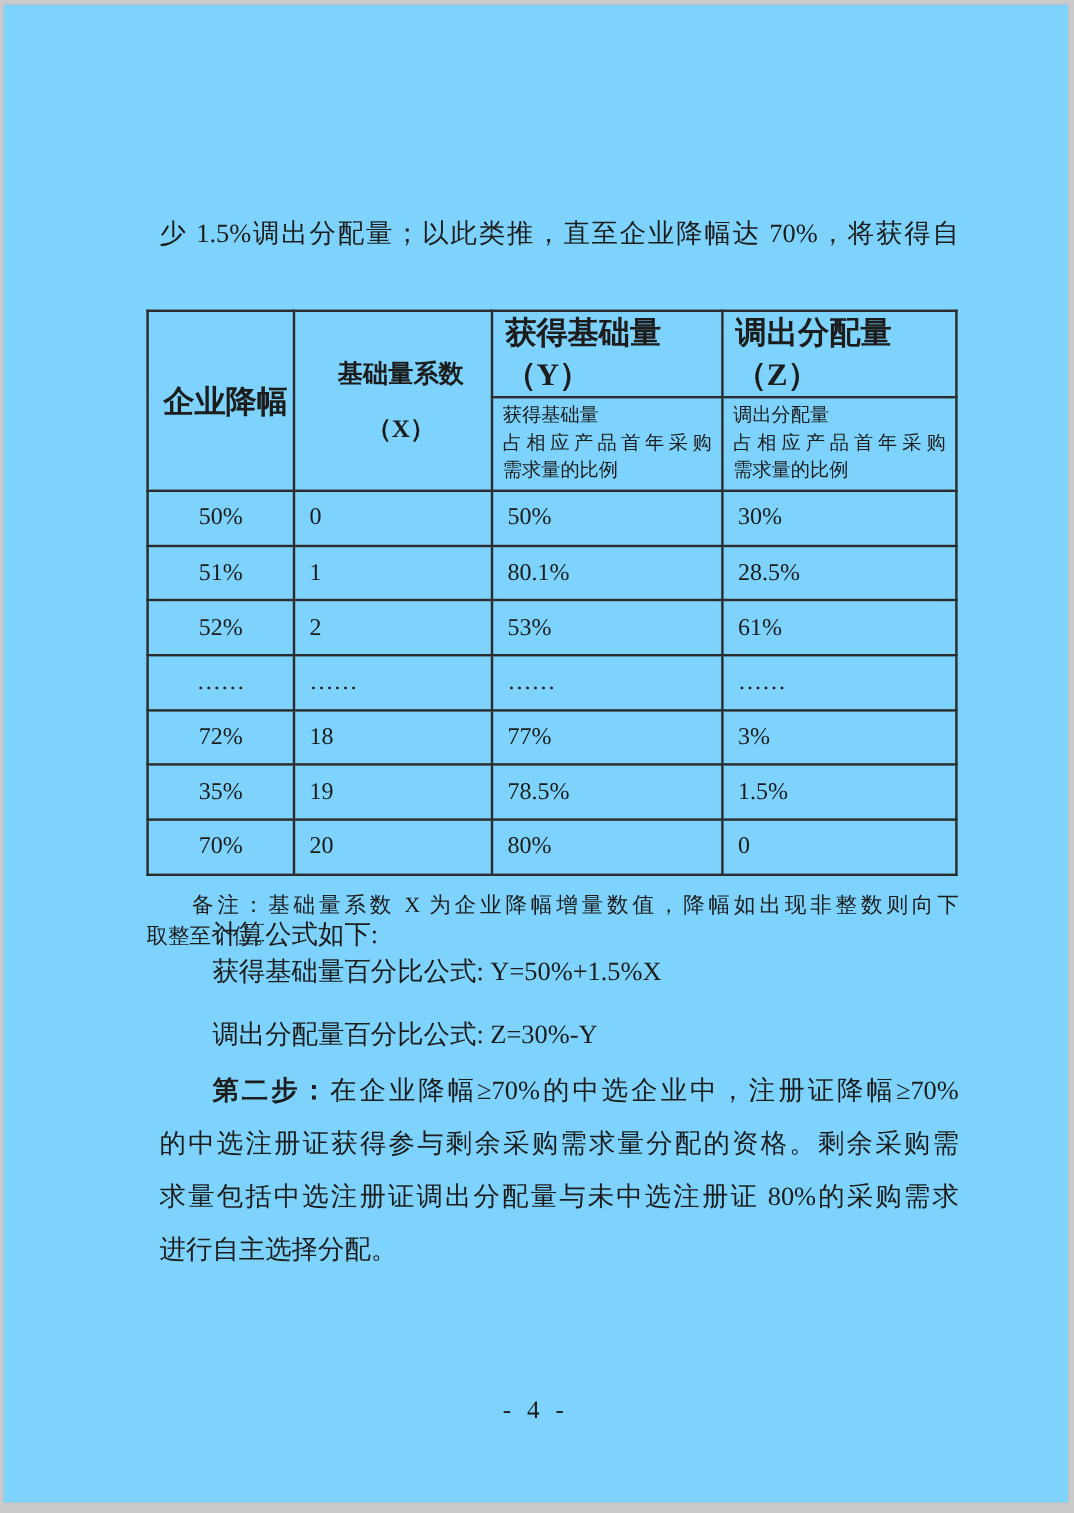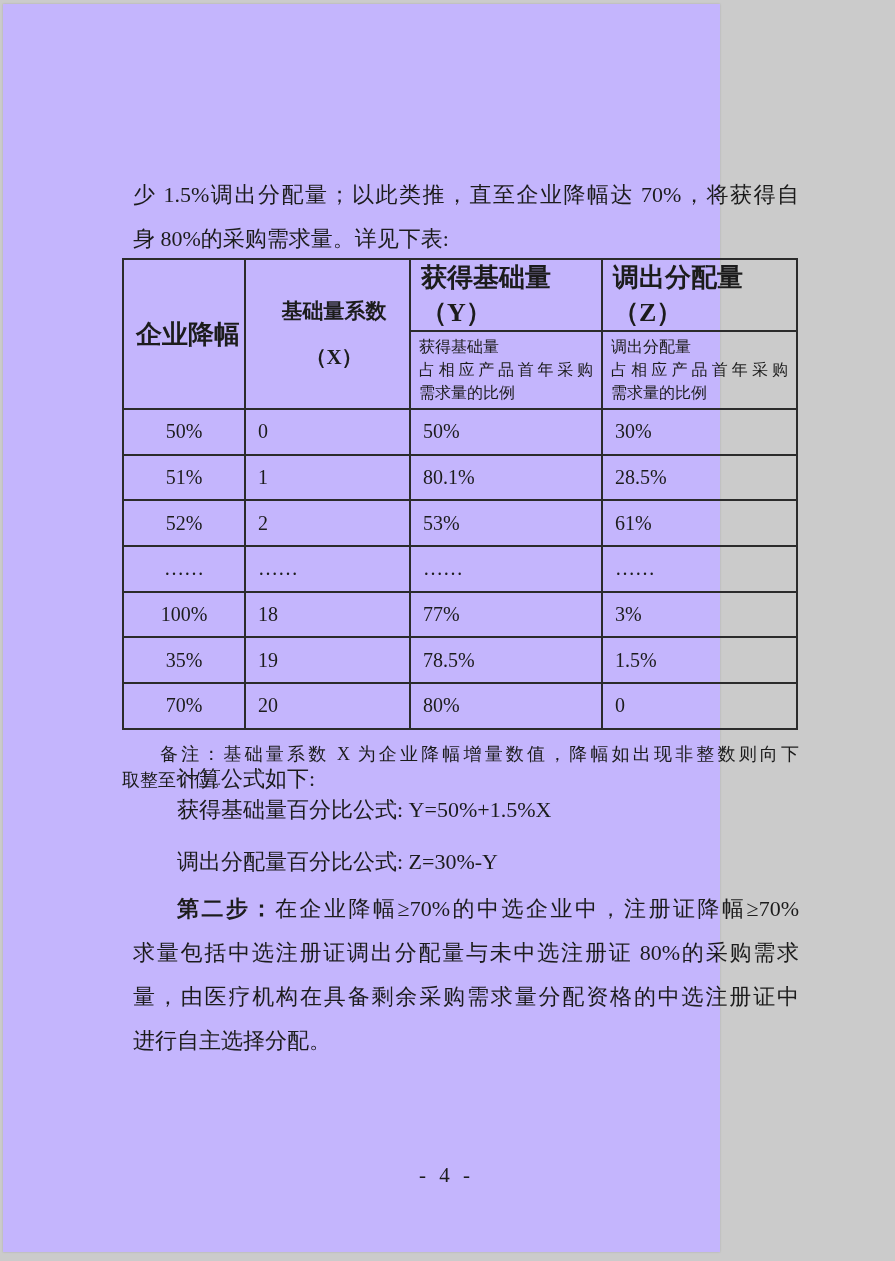--- a/index.html
+++ b/index.html
@@ -6,22 +6,22 @@
   html, body {
     width: 895px; height: 1261px;
     background: #cbcbcb;
     font-family: "Liberation Serif", "DejaVu Serif", serif;
     color: #1c1c1c;
     overflow: hidden;
   }
   .page {
     position: absolute;
     left: 3px; top: 4px;
-    width: 717px; height: 1248px;
-    background: #c4b5fd;
+    width: 887px; height: 1248px;
+    background: #7dd3fc;
     box-shadow: 0 0 2px rgba(0,0,0,0.15);
   }
   .abs { position: absolute; }
 
   
   .para { font-size: 22px; line-height: 44px; width: 666px; left: 130px; }
   .pline { text-align: justify; text-align-last: justify; white-space: nowrap; }
   .pline.last { text-align: left; text-align-last: left; white-space: normal; }
   .indent { padding-left: 44px; }
   .bold { font-weight: bold; }
@@ -70,21 +70,20 @@
     letter-spacing: 4px;
   }
 </style>
 </head>
 <body>
 
 <div class="page">
 
   <div class="abs para" style="top:169px;">
     <div class="pline">少 1.5%调出分配量；以此类推，直至企业降幅达 70%，将获得自</div>
-    <div class="pline last">身 80%的采购需求量。详见下表:</div>
   </div>
 
   <table class="alloc abs" style="left:119px; top:254px;">
     <colgroup>
       <col style="width:122px">
         <col style="width:165px">
         <col style="width:192px">
         <col style="width:195px">
     </colgroup>
     <thead>
@@ -131,21 +130,21 @@
           <td>53%</td>
           <td>61%</td>
         </tr>
         <tr>
           <td class="center">……</td>
           <td>……</td>
           <td>……</td>
           <td>……</td>
         </tr>
         <tr>
-          <td class="center">100%</td>
+          <td class="center">72%</td>
           <td>18</td>
           <td>77%</td>
           <td>3%</td>
         </tr>
         <tr>
           <td class="center">35%</td>
           <td>19</td>
           <td>78.5%</td>
           <td>1.5%</td>
         </tr>
@@ -164,20 +163,20 @@
   </div>
 
   <div class="abs formula indent" style="top:753px;">计算公式如下:</div>
   <div class="abs formula indent" style="top:784px;">获得基础量百分比公式: Y=50%+1.5%X</div>
   <div class="abs formula indent" style="top:836px;">调出分配量百分比公式: Z=30%-Y</div>
 
   <div class="abs para" style="top:883px;">
     <div class="pline indent">
       <span class="bold">第二步：</span><span>在企业降幅≥70%的中选企业中，注册证降幅≥70%</span>
     </div>
+    <div class="pline">的中选注册证获得参与剩余采购需求量分配的资格。剩余采购需</div>
     <div class="pline">求量包括中选注册证调出分配量与未中选注册证 80%的采购需求</div>
-    <div class="pline">量，由医疗机构在具备剩余采购需求量分配资格的中选注册证中</div>
     <div class="pline last">进行自主选择分配。</div>
   </div>
 
   <div class="abs pageno">- 4 -</div>
 
 </div>
 
 </body></html>

